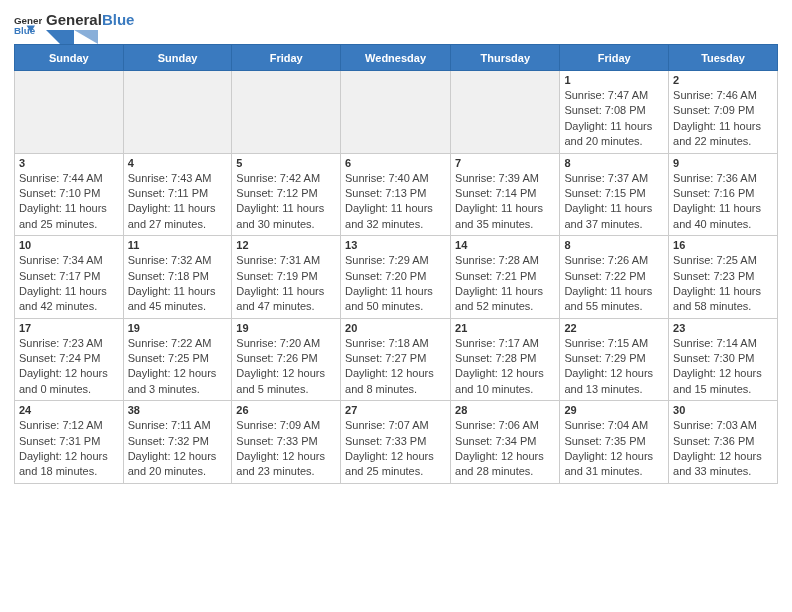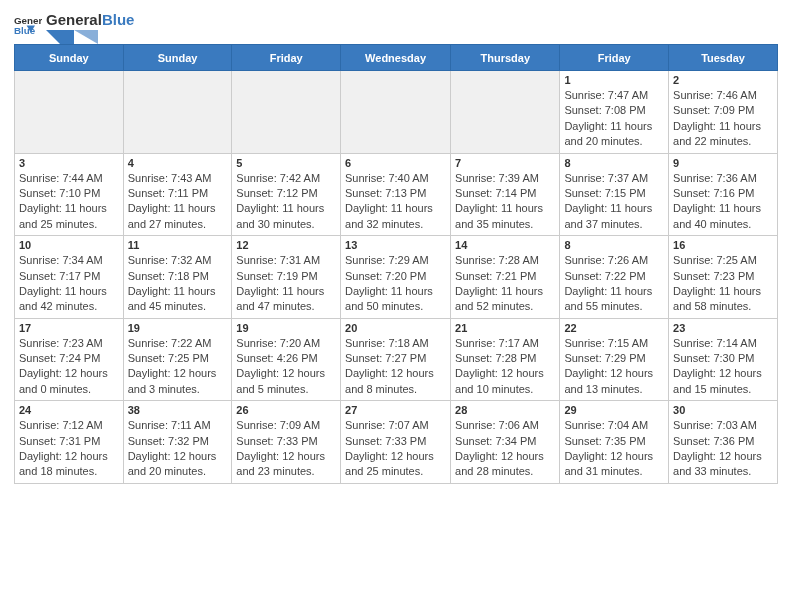--- a/index.html
+++ b/index.html
@@ -264,21 +264,21 @@
           <td>
             <span class="day-number">19</span>
             <div class="day-info">Sunrise: 7:22 AM
 Sunset: 7:25 PM
 Daylight: 12 hours
 and 3 minutes.</div>
           </td>
           <td>
             <span class="day-number">19</span>
             <div class="day-info">Sunrise: 7:20 AM
-Sunset: 4:26 PM
+Sunset: 7:26 PM
 Daylight: 12 hours
 and 5 minutes.</div>
           </td>
           <td>
             <span class="day-number">20</span>
             <div class="day-info">Sunrise: 7:18 AM
 Sunset: 7:27 PM
 Daylight: 12 hours
 and 8 minutes.</div>
           </td>

